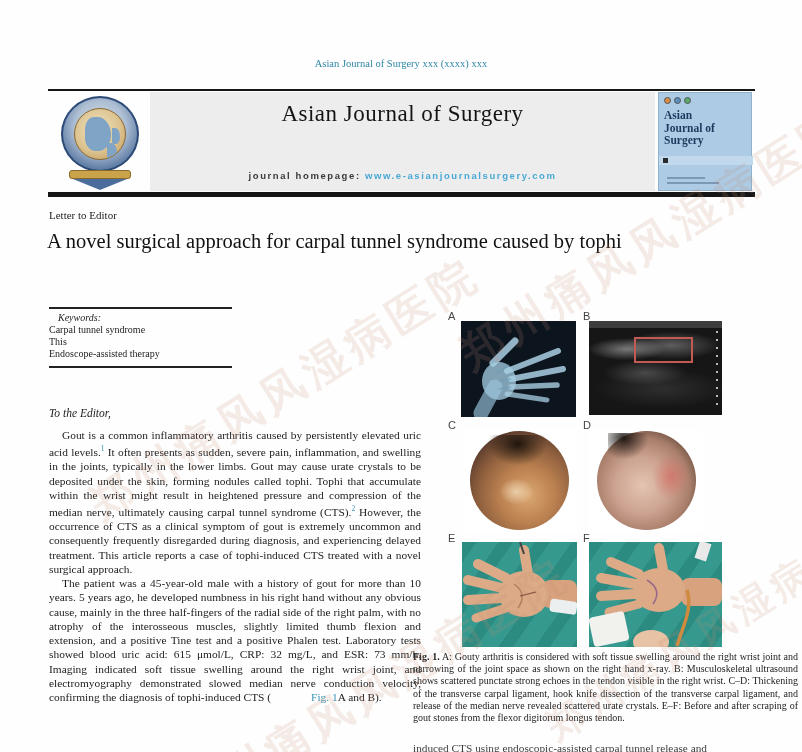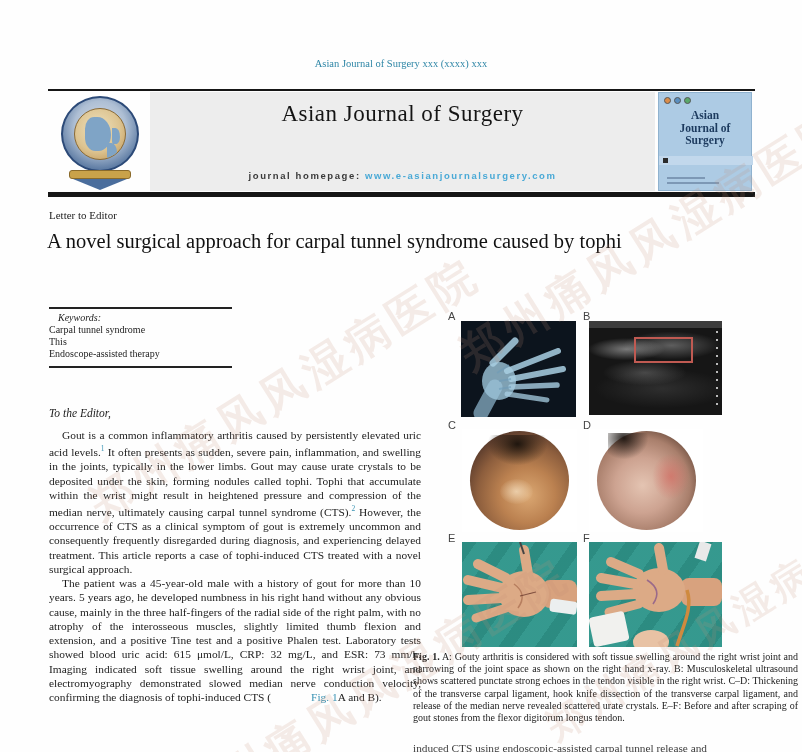--- a/index.html
+++ b/index.html
@@ -75,21 +75,21 @@
   
   .cover {
     left:658px; top:92px; width:94px; height:99px; background:#adcbe4;
     border:1px solid #8fb2cf; padding:4px 5px;
   }
   .cover-dots { display:flex; gap:3px; }
   .cover-dot { width:7px; height:7px; border-radius:50%; border:1px solid #555; }
   .cover-dot.d1 { background:#d98c4a; }
   .cover-dot.d2 { background:#5a8fc0; }
   .cover-dot.d3 { background:#5aa86a; }
-  .cover-title { margin-top:5px; text-align:center; font-size:11.5px; line-height:12.5px;
+  .cover-title { margin-top:5px; text-align:left; font-size:11.5px; line-height:12.5px;
     font-weight:bold; color:#1c3a5e; }
   .cover-band { position:absolute; left:0; top:63px; width:94px; height:9px; background:#c2d8ec; }
   .cover-band::before { content:""; position:absolute; left:4px; top:2px; width:5px; height:5px; background:#2b2b2b; }
   .cover-line { position:absolute; left:8px; height:2px; background:#7d98b5; }
   .cover-line.l1 { top:84px; width:38px; }
   .cover-line.l2 { top:89px; width:52px; }
 
   
   .section-label { left:49px; top:209px; font-size:11px; color:#222; }
   .article-title { left:47px; top:230px; width:680px; font-size:20.5px; color:#111; }

